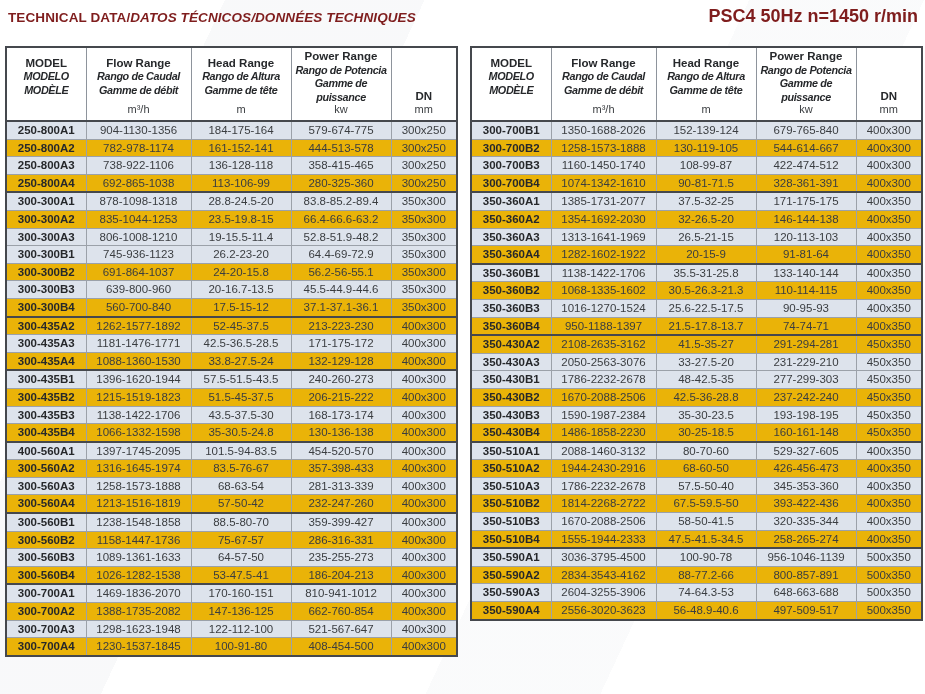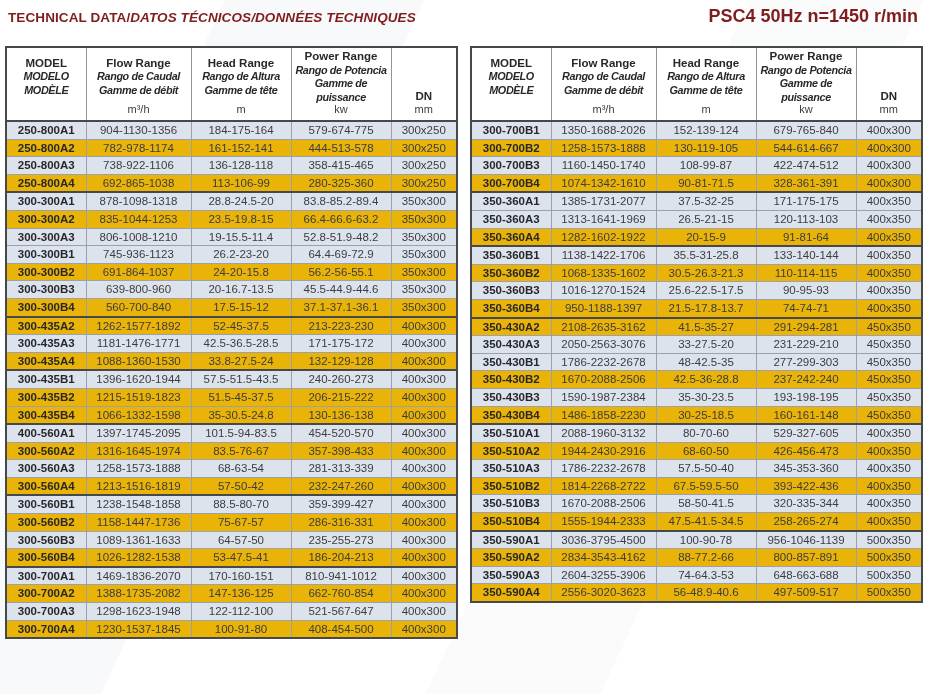--- a/index.html
+++ b/index.html
@@ -214,20 +214,27 @@
           <td>240-260-273</td>
           <td>400x300</td>
         </tr>
         <tr>
           <td class="model">300-435B2</td>
           <td>1215-1519-1823</td>
           <td>51.5-45-37.5</td>
           <td>206-215-222</td>
           <td>400x300</td>
         </tr>
+        <tr class="shade">
+          <td class="model">300-435B3</td>
+          <td>1138-1422-1706</td>
+          <td>43.5-37.5-30</td>
+          <td>168-173-174</td>
+          <td>400x300</td>
+        </tr>
         <tr class="group-end">
           <td class="model">300-435B4</td>
           <td>1066-1332-1598</td>
           <td>35-30.5-24.8</td>
           <td>130-136-138</td>
           <td>400x300</td>
         </tr>
         <tr class="shade">
           <td class="model">400-560A1</td>
           <td>1397-1745-2095</td>
@@ -395,20 +402,27 @@
           <td>328-361-391</td>
           <td>400x300</td>
         </tr>
         <tr class="shade">
           <td class="model">350-360A1</td>
           <td>1385-1731-2077</td>
           <td>37.5-32-25</td>
           <td>171-175-175</td>
           <td>400x350</td>
         </tr>
+        <tr>
+          <td class="model">350-360A2</td>
+          <td>1354-1692-2030</td>
+          <td>32-26.5-20</td>
+          <td>146-144-138</td>
+          <td>400x350</td>
+        </tr>
         <tr class="shade">
           <td class="model">350-360A3</td>
           <td>1313-1641-1969</td>
           <td>26.5-21-15</td>
           <td>120-113-103</td>
           <td>400x350</td>
         </tr>
         <tr class="group-end">
           <td class="model">350-360A4</td>
           <td>1282-1602-1922</td>
@@ -481,21 +495,21 @@
         </tr>
         <tr class="group-end">
           <td class="model">350-430B4</td>
           <td>1486-1858-2230</td>
           <td>30-25-18.5</td>
           <td>160-161-148</td>
           <td>450x350</td>
         </tr>
         <tr class="shade">
           <td class="model">350-510A1</td>
-          <td>2088-1960-3132</td>
+          <td>2088-1460-3132</td>
           <td>80-70-60</td>
           <td>529-327-605</td>
           <td>400x350</td>
         </tr>
         <tr>
           <td class="model">350-510A2</td>
           <td>1944-2430-2916</td>
           <td>68-60-50</td>
           <td>426-456-473</td>
           <td>400x350</td>

